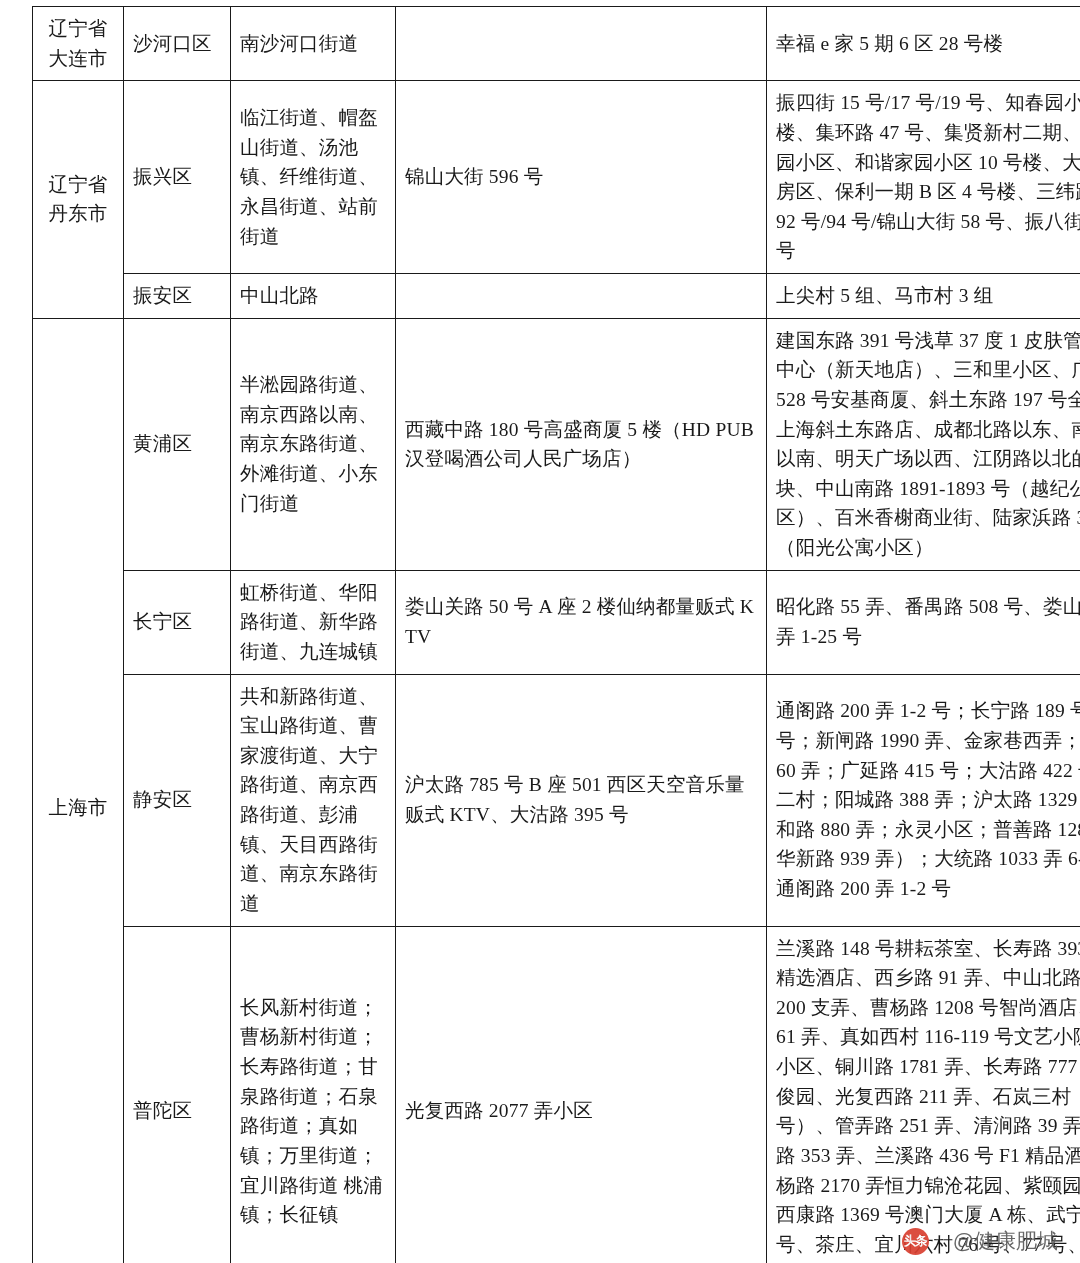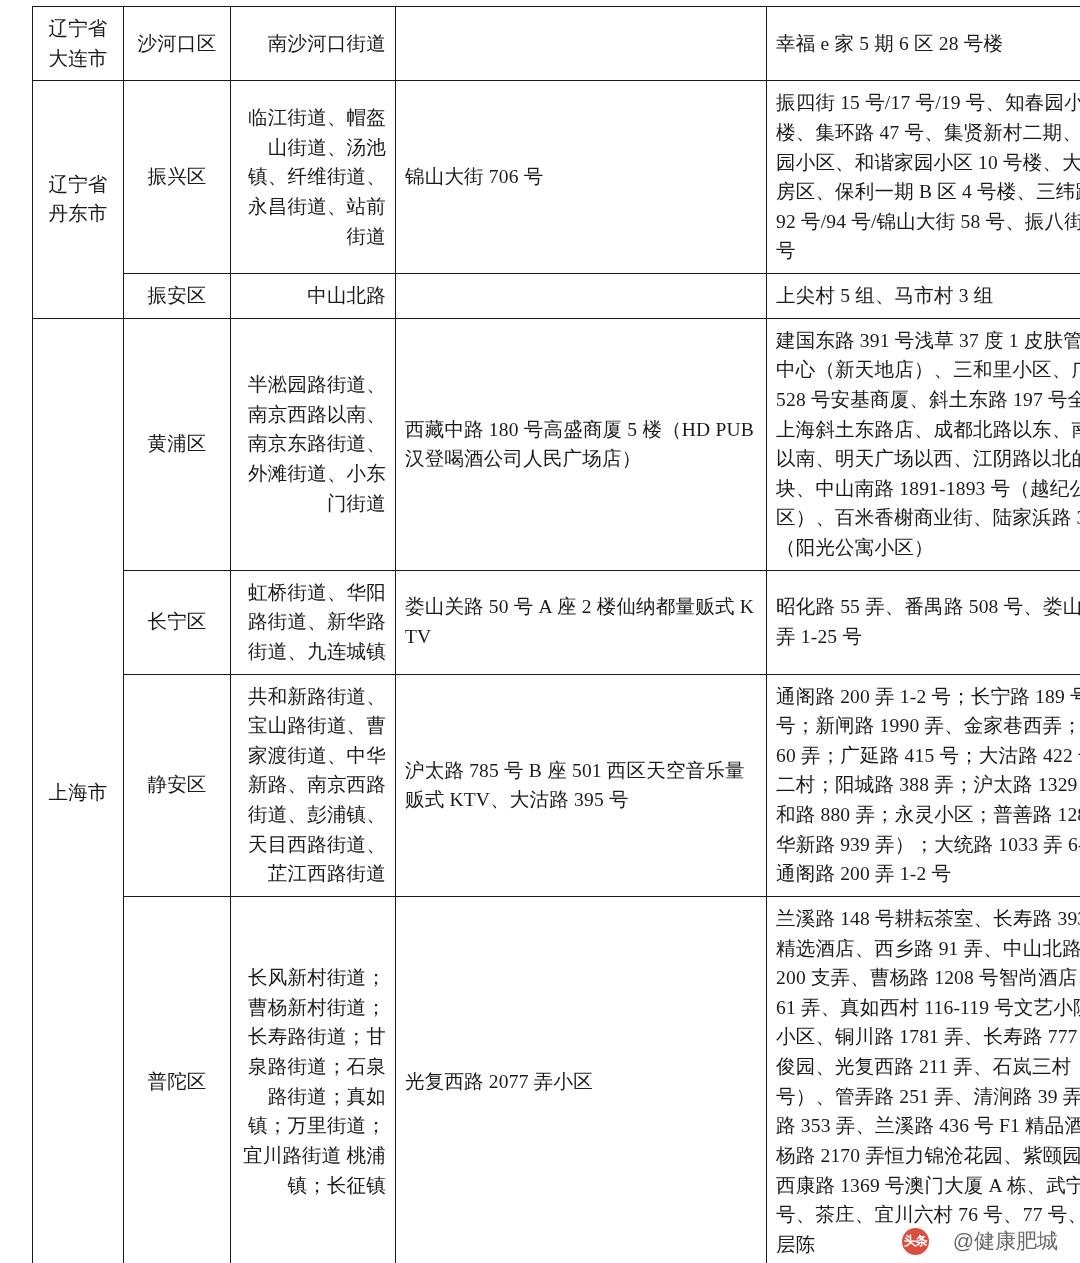--- a/index.html
+++ b/index.html
@@ -30,22 +30,22 @@
     line-height: 1.52;
   }
   table.doc-table td {
     border: 1.6px solid #1a1a1a;
     vertical-align: middle;
     padding: 7px 9px 7px 9px;
     word-break: break-all;
     letter-spacing: 0.2px;
   }
   td.c0 { width: 72px;  text-align: center; }
-  td.c1 { width: 88px;  text-align: center; }
-  td.c2 { width: 146px; text-align: right; }
+  td.c1 { width: 88px;  text-align: left; }
+  td.c2 { width: 146px; text-align: left; }
   td.c3 { width: 352px; text-align: left; }
   td.c4 { width: 382px; text-align: left; }
   .v-center { text-align: center; }
 
   
   .watermark {
     position: absolute;
     right: 22px;
     bottom: 8px;
     display: flex;
@@ -82,21 +82,21 @@
         <td class="c1 v-center">沙河口区</td>
         <td class="c2">南沙河口街道</td>
         <td class="c3"></td>
         <td class="c4">幸福 e 家 5 期 6 区 28 号楼</td>
       </tr>
 
       <tr>
         <td class="c0 v-center" rowspan="2">辽宁省丹东市</td>
         <td class="c1 v-center">振兴区</td>
         <td class="c2">临江街道、帽盔山街道、汤池镇、纤维街道、永昌街道、站前街道</td>
-        <td class="c3">锦山大街 706 号</td>
+        <td class="c3">锦山大街 596 号</td>
         <td class="c4">振四街 15 号/17 号/19 号、知春园小区 5 号楼、集环路 47 号、集贤新村二期、福馨佳园小区、和谐家园小区 10 号楼、大肚院平房区、保利一期 B 区 4 号楼、三纬路 90 号/92 号/94 号/锦山大街 58 号、振八街 28-25 号</td>
       </tr>
 
       <tr>
         <td class="c1 v-center">振安区</td>
         <td class="c2">中山北路</td>
         <td class="c3"></td>
         <td class="c4">上尖村 5 组、马市村 3 组</td>
       </tr>
 
@@ -110,21 +110,21 @@
 
       <tr>
         <td class="c1 v-center">长宁区</td>
         <td class="c2">虹桥街道、华阳路街道、新华路街道、九连城镇</td>
         <td class="c3">娄山关路 50 号 A 座 2 楼仙纳都量贩式 KTV</td>
         <td class="c4">昭化路 55 弄、番禺路 508 号、娄山关路 810 弄 1-25 号</td>
       </tr>
 
       <tr>
         <td class="c1 v-center">静安区</td>
-        <td class="c2">共和新路街道、宝山路街道、曹家渡街道、中华新路、南京西路街道、彭浦镇、天目西路街道、芷江西路街道</td>
+        <td class="c2">共和新路街道、宝山路街道、曹家渡街道、大宁路街道、南京西路街道、彭浦镇、天目西路街道、南京东路街道</td>
         <td class="c3">沪太路 785 号 B 座 501 西区天空音乐量贩式 KTV、大沽路 395 号</td>
         <td class="c4">通阁路 200 弄 1-2 号；长宁路 189 号、177 号；新闸路 1990 弄、金家巷西弄；大宁路 660 弄；广延路 415 号；大沽路 422 号；永和二村；阳城路 388 弄；沪太路 1329 弄；永和路 880 弄；永灵小区；普善路 128 弄（中华新路 939 弄）；大统路 1033 弄 6-8 号；通阁路 200 弄 1-2 号</td>
       </tr>
 
       <tr>
         <td class="c1 v-center">普陀区</td>
         <td class="c2">长风新村街道；曹杨新村街道；长寿路街道；甘泉路街道；石泉路街道；真如镇；万里街道；宜川路街道 桃浦镇；长征镇</td>
         <td class="c3">光复西路 2077 弄小区</td>
         <td class="c4">兰溪路 148 号耕耘茶室、长寿路 393 号如家精选酒店、西乡路 91 弄、中山北路 2451 弄 200 支弄、曹杨路 1208 号智尚酒店、管弄路 61 弄、真如西村 116-119 号文艺小院、双山小区、铜川路 1781 弄、长寿路 777 号西部俊园、光复西路 211 弄、石岚三村（37-50 号）、管弄路 251 弄、清涧路 39 弄、金汤路 353 弄、兰溪路 436 号 F1 精品酒店、曹杨路 2170 弄恒力锦沧花园、紫颐园公寓、西康路 1369 号澳门大厦 A 栋、武宁路 4 号、茶庄、宜川六村 76 号、77 号、86 号底层陈</td>
       </tr>

